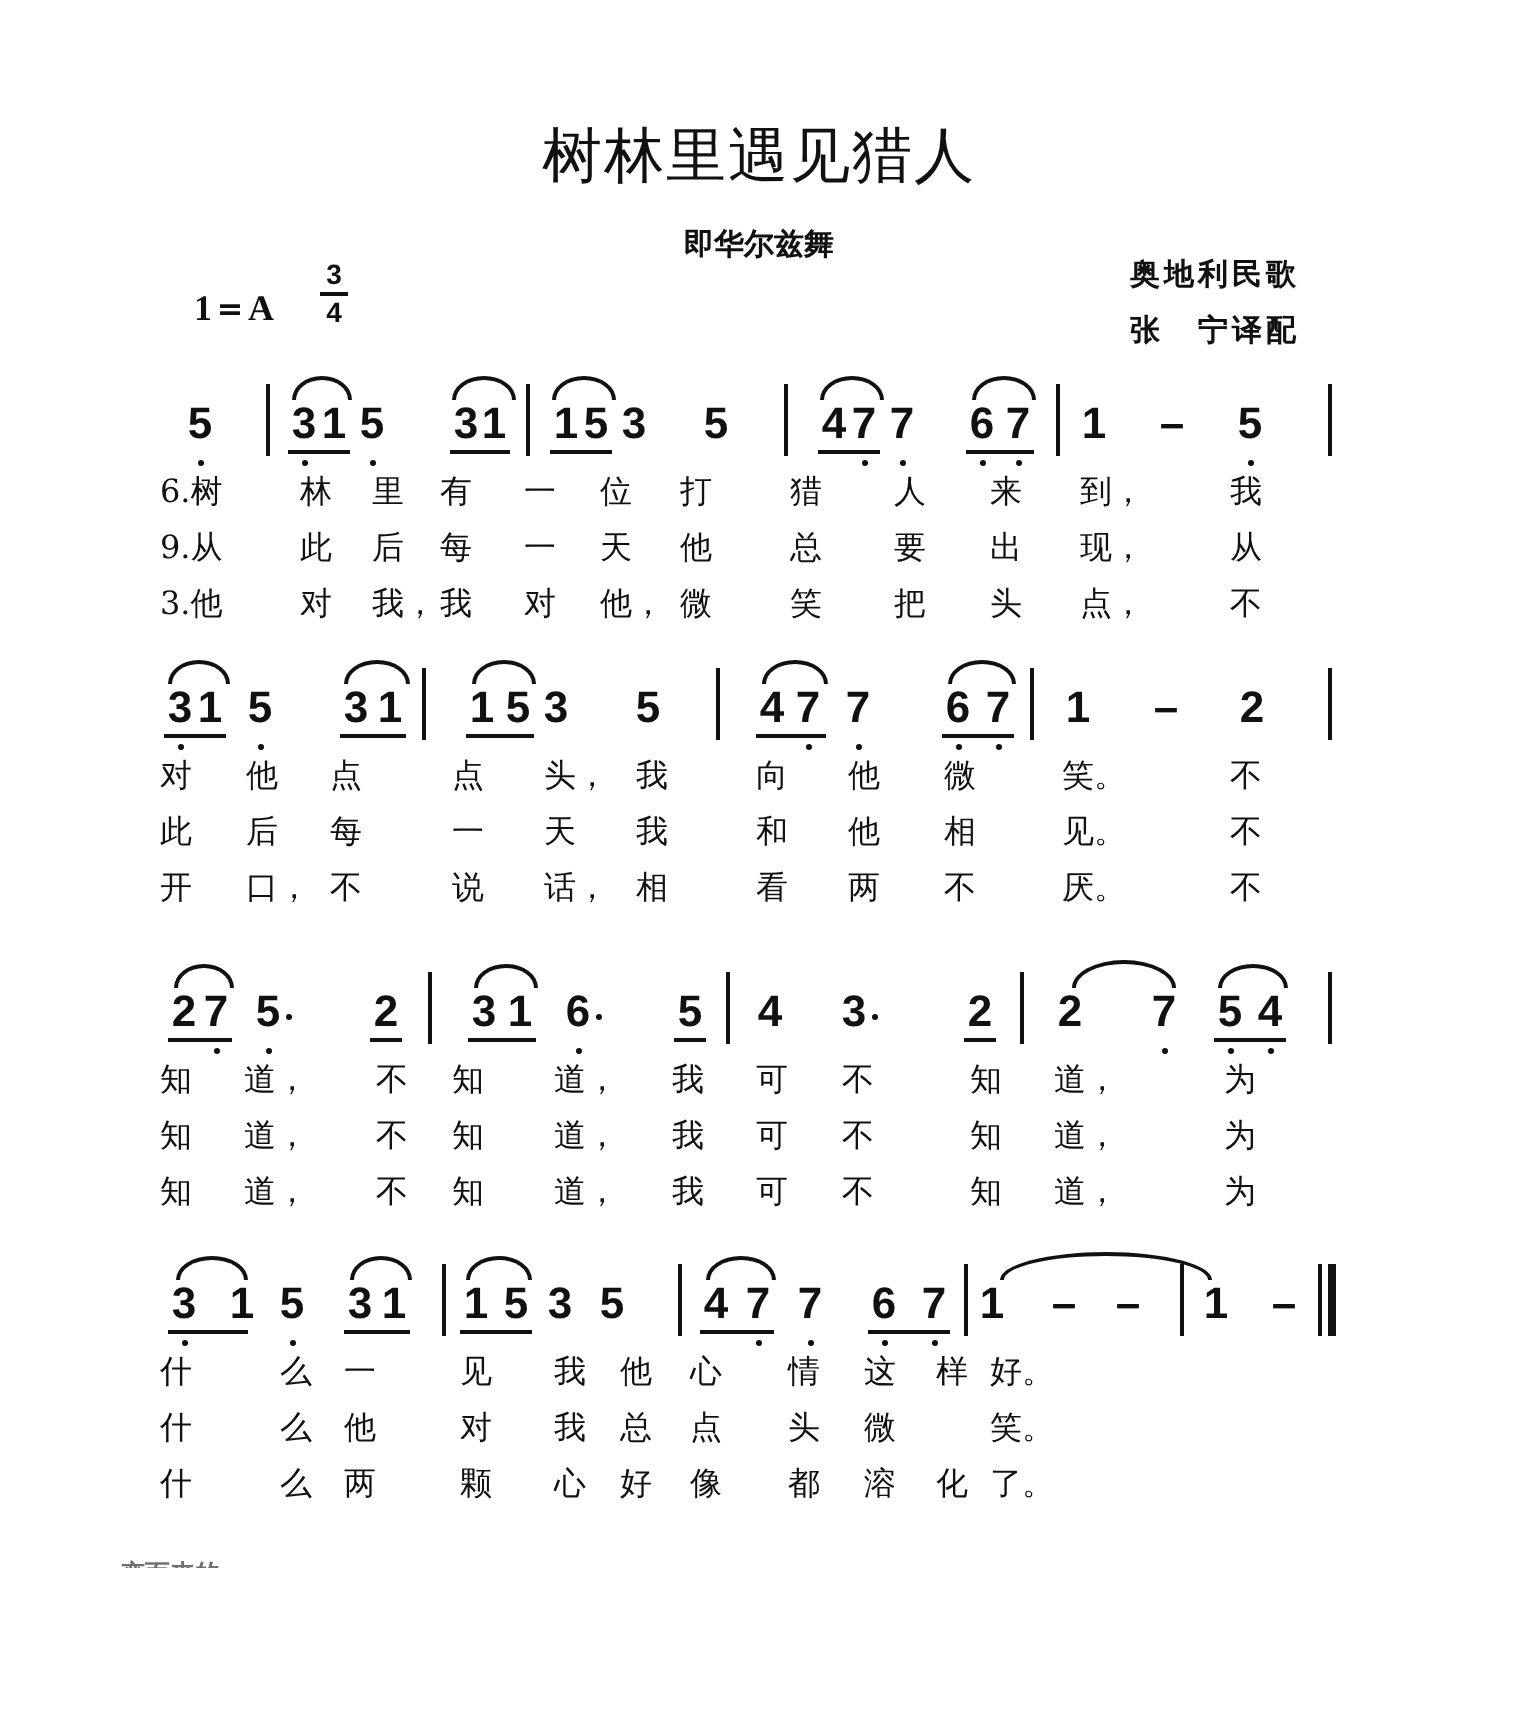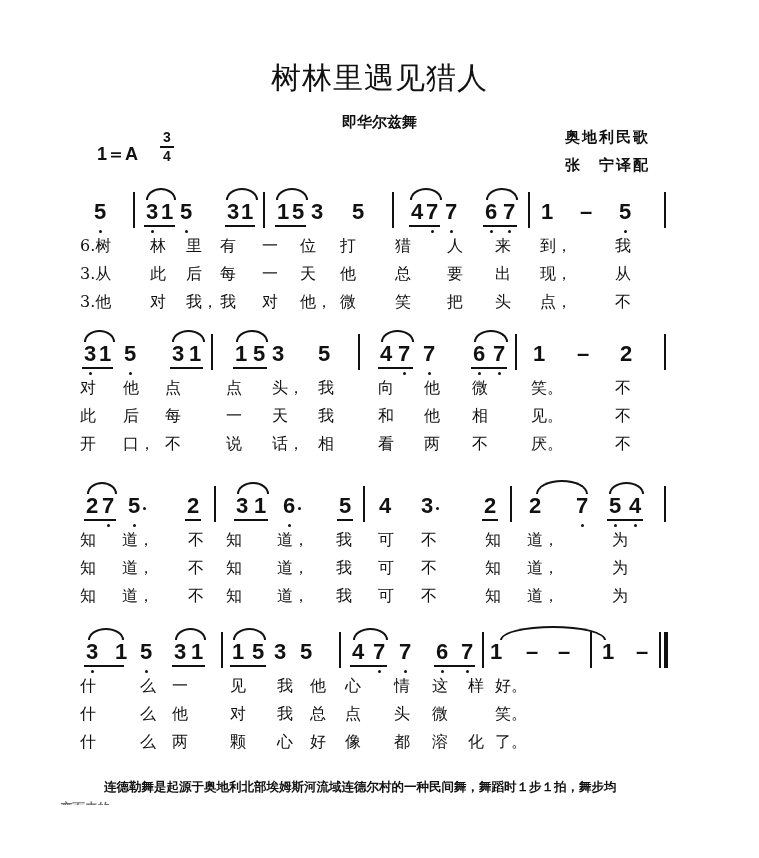--- a/index.html
+++ b/index.html
@@ -2,21 +2,21 @@
 <html><head>
 <meta charset="utf-8">
 <style>
   html, body { margin: 0; padding: 0; background: #ffffff; }
   body { width: 759px; height: 858px; position: relative; overflow: hidden;
          font-family: "DejaVu Serif", serif; color: #111; }
   .abs { position: absolute; }
   .title { left: 0; width: 759px; top: 58px; text-align: center; font-size: 30px;
            font-family: "DejaVu Sans", sans-serif; letter-spacing: 1px; font-weight: 400; }
   .subtitle { left: 0; width: 759px; top: 113px; text-align: center; font-size: 15px; font-weight: bold; }
-  .key { left: 97px; top: 142px; font-family: Liberation Sans, sans-serif; font-weight: bold; font-size: 18px; }
+  .key { left: 97px; top: 142px; font-family: Liberation Serif, serif; font-weight: bold; font-size: 18px; }
   .timesig { left: 160px; top: 130px; width: 14px; font-family: "Liberation Sans", sans-serif; font-weight: bold;
              font-size: 14px; text-align: center; line-height: 15px; }
   .timesig .line { border-top: 2px solid #111; margin: 1px 0; }
   .credit { left: 565px; font-size: 15px; font-weight: bold; letter-spacing: 2px; }
   .note { position: absolute; font-family: "Liberation Sans", sans-serif; font-weight: bold; font-size: 22px;
           width: 16px; text-align: center; line-height: 24px; }
   .dot-below { position: absolute; width: 3px; height: 3px; background: #111; border-radius: 50%; }
   .underline { position: absolute; height: 2px; background: #111; }
   .bar { position: absolute; width: 2px; background: #111; }
   .arc { position: absolute; border: 2px solid #111; border-bottom: none; border-radius: 50% 50% 0 0 / 100% 100% 0 0; }
@@ -87,21 +87,21 @@
     <div class="lyric" style="left: 186px; top: 236px;">里</div>
     <div class="lyric" style="left: 220px; top: 236px;">有</div>
     <div class="lyric" style="left: 262px; top: 236px;">一</div>
     <div class="lyric" style="left: 300px; top: 236px;">位</div>
     <div class="lyric" style="left: 340px; top: 236px;">打</div>
     <div class="lyric" style="left: 395px; top: 236px;">猎</div>
     <div class="lyric" style="left: 447px; top: 236px;">人</div>
     <div class="lyric" style="left: 495px; top: 236px;">来</div>
     <div class="lyric" style="left: 540px; top: 236px;">到，</div>
     <div class="lyric" style="left: 615px; top: 236px;">我</div>
-    <div class="lyric" style="left: 80px; top: 264px; font-style: normal;">3.从</div>
+    <div class="lyric" style="left: 80px; top: 264px; font-style: normal;">9.从</div>
     <div class="lyric" style="left: 150px; top: 264px;">此</div>
     <div class="lyric" style="left: 186px; top: 264px;">后</div>
     <div class="lyric" style="left: 220px; top: 264px;">每</div>
     <div class="lyric" style="left: 262px; top: 264px;">一</div>
     <div class="lyric" style="left: 300px; top: 264px;">天</div>
     <div class="lyric" style="left: 340px; top: 264px;">他</div>
     <div class="lyric" style="left: 395px; top: 264px;">总</div>
     <div class="lyric" style="left: 447px; top: 264px;">要</div>
     <div class="lyric" style="left: 495px; top: 264px;">出</div>
     <div class="lyric" style="left: 540px; top: 264px;">现，</div>
@@ -331,15 +331,14 @@
     <div class="lyric" style="left: 277px; top: 732px;">心</div>
     <div class="lyric" style="left: 310px; top: 732px;">好</div>
     <div class="lyric" style="left: 345px; top: 732px;">像</div>
     <div class="lyric" style="left: 394px; top: 732px;">都</div>
     <div class="lyric" style="left: 432px; top: 732px;">溶</div>
     <div class="lyric" style="left: 468px; top: 732px;">化</div>
     <div class="lyric" style="left: 495px; top: 732px;">了。</div>
   </div>
 
 <div class="abs para" style="top:776px;">
-  <div><span class="indent"></span><span>连德勒舞是起源于奥地利北部埃姆斯河流域连德尔村的一种民间舞，舞蹈时１步１拍，舞步均</span></div>
   <div style="margin-left:-18px; height:8px; overflow:hidden; line-height:21px; opacity:0.6"><span>变而来的。</span></div>
 </div>
 
 </body></html>

